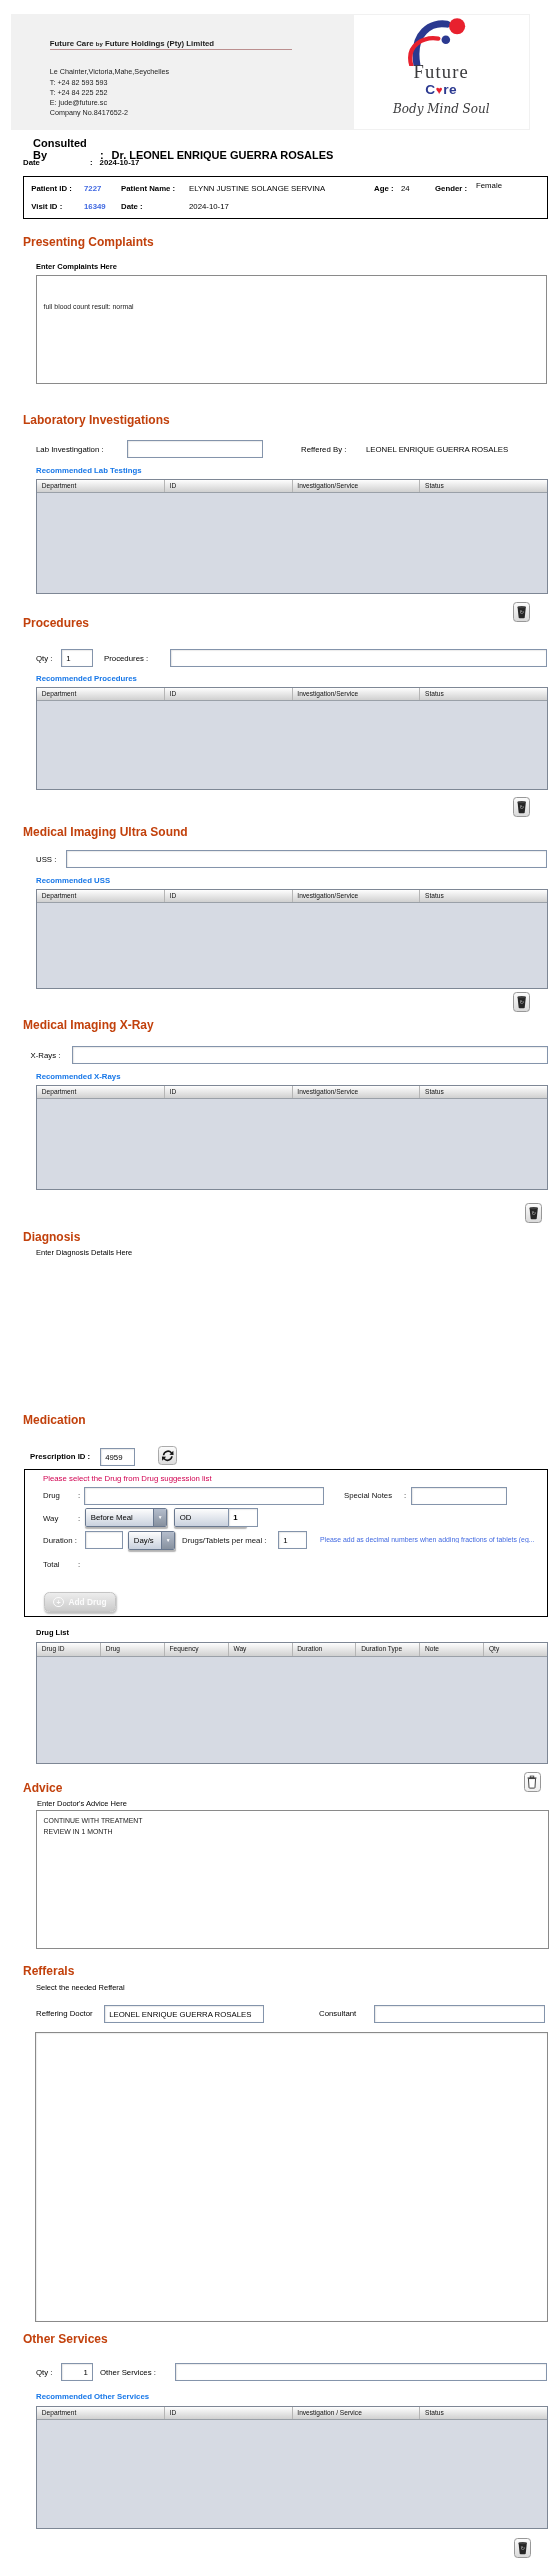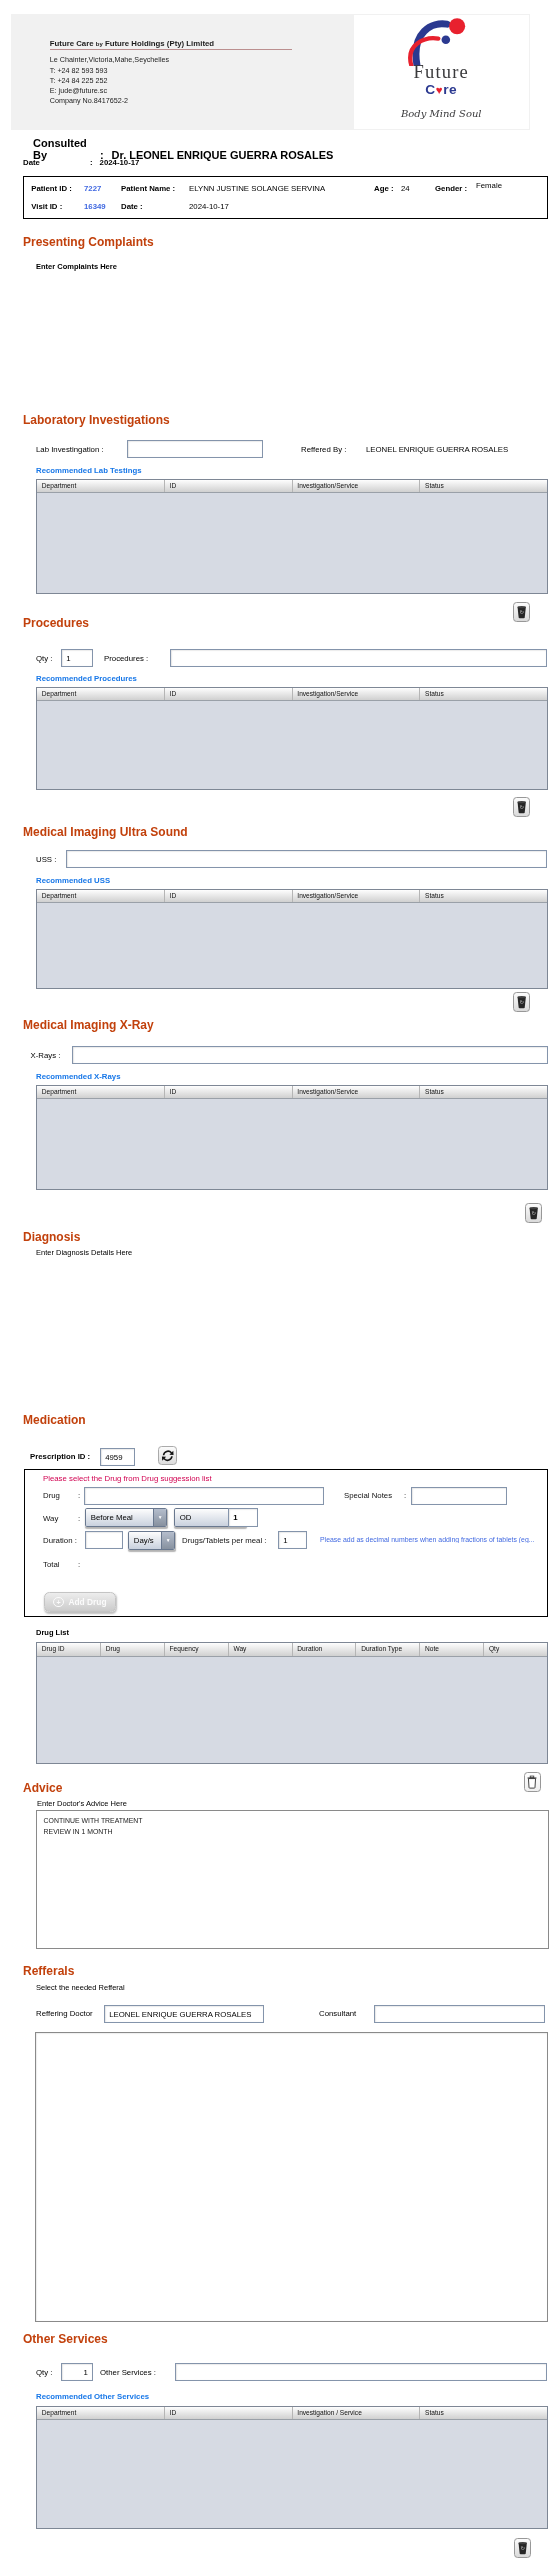--- a/index.html
+++ b/index.html
@@ -34,31 +34,31 @@
   .alert{position:absolute;left:18px;top:3.6px;font-size:7.8px;color:#d10050;white-space:nowrap}
   .mlbl{position:absolute;font-size:7.8px;color:#111;white-space:nowrap}
   .note{position:absolute;font-size:6.9px;color:#4169e1;white-space:nowrap;overflow:hidden;width:227px}
   .addbtn{position:absolute;left:19px;top:122px;width:72px;height:20.3px;border:0.6px solid #c4c4c4;border-radius:5.4px;background:linear-gradient(#ededed,#cbcbcb);color:#fbfbfb;font:bold 8.4px "Liberation Sans",sans-serif;display:flex;align-items:center;justify-content:center;gap:4.8px;box-shadow:0.6px 1.2px 1.8px rgba(0,0,0,.25);cursor:pointer}
   .plus{width:10.2px;height:10.2px;border:1.2px solid #fbfbfb;border-radius:50%;font:bold 7.2px/7.2px "Liberation Sans",sans-serif;display:flex;align-items:center;justify-content:center}
   .refreshbtn{position:absolute;left:158px;top:1446px;width:19px;height:19px;border:0.6px solid #aaa;border-radius:3.6px;background:linear-gradient(#fbfbfb,#dddddd);display:flex;align-items:center;justify-content:center;padding:0;cursor:pointer}
   .listbox{position:absolute;left:35px;top:2032px;width:513px;height:290px;background:#fff;border:0.6px solid #8a8a8a;box-shadow:inset 0.6px 0.6px 1.2px rgba(0,0,0,.12)}
   .logo-future{font-family:"Liberation Serif",serif;font-size:18.5px;color:#3a3a3c;letter-spacing:1.2px;margin-top:-3.6px}
   .logo-care{font-family:"Liberation Sans",sans-serif;font-size:13.7px;font-weight:bold;color:#2b3990;letter-spacing:0.6px;margin-top:-1.2px}
   .logo-heart{color:#e8212e;font-size:11.4px}
-  .logo-tag{font-family:"DejaVu Serif",serif;font-style:italic;font-size:10px;color:#3a3a3c;margin-top:11px}
+  .logo-tag{font-family:"DejaVu Serif",serif;font-style:italic;font-size:12px;color:#3a3a3c;margin-top:5px}
 </style>
 </head>
 <body>
 
 <div id="page">
 
   <div class="headerbox">
     <div class="abs" style="left:39px;top:25px">
       <div class="companyname"><span>Future Care</span> <span style="font-size:6px">by</span> <span>Future Holdings (Pty) Limited</span></div>
-      <div class="addr" style="margin-top:5px">Le Chainter,Victoria,Mahe,Seychelles</div>
+      <div class="addr" style="margin-top:17px">Le Chainter,Victoria,Mahe,Seychelles</div>
       <div class="addr">T: +24  82 593 593</div>
       <div class="addr">T: +24  84 225 252</div>
       <div class="addr">E: jude@future.sc</div>
       <div class="addr">Company No.8417652-2</div>
     </div>
     <div class="logobox">
       <svg width="90" height="51" viewBox="0 0 150 95">
         <path d="M30 92 C20 32 58 12 86 17" stroke="#2b3990" stroke-width="13" fill="none" stroke-linecap="round"></path>
         <circle cx="105" cy="21" r="15" fill="#e8212e"></circle>
         <path d="M20 95 C8 54 46 40 70 44" stroke="#e8212e" stroke-width="8" fill="none" stroke-linecap="round"></path>
@@ -89,20 +89,21 @@
     <span class="pb-lbl" style="left:411px;top:7.2px">Gender :</span>
     <span class="pb-val" style="left:452px;top:4px">Female</span>
     <span class="pb-lbl" style="left:7.2px;top:24.5px">Visit ID    :</span>
     <span class="pb-val blue" style="left:60px;top:24.5px">16349</span>
     <span class="pb-lbl" style="left:97px;top:24.5px">Date :</span>
     <span class="pb-val" style="left:165px;top:24.5px">2024-10-17</span>
   </div>
 
   <div class="h1" style="top:235px">Presenting Complaints</div>
   <div class="lblb" style="left:36px;top:262px">Enter Complaints Here</div>
+  <textarea class="ta" style="left: 36px; top: 275px; width: 511px; height: 109px; padding-top: 26px;">full blood count result: normal</textarea>
 
   <div class="h1" style="top:413px">Laboratory  Investigations</div>
   <div class="lbl" style="left:36px;top:445px">Lab Investingation :</div>
   <input class="inp" style="left: 127px; top: 440px; width: 136px;" value="">
   <div class="lbl" style="left:301px;top:445px">Reffered By :</div>
   <div class="lbl" style="left:366px;top:445px">LEONEL ENRIQUE GUERRA ROSALES</div>
   <div class="sub" style="top:466px">Recommended Lab Testings</div>
   <div class="tbl" style="top:479px;height:115px">
     <div class="thead">
       <div>Department</div>

